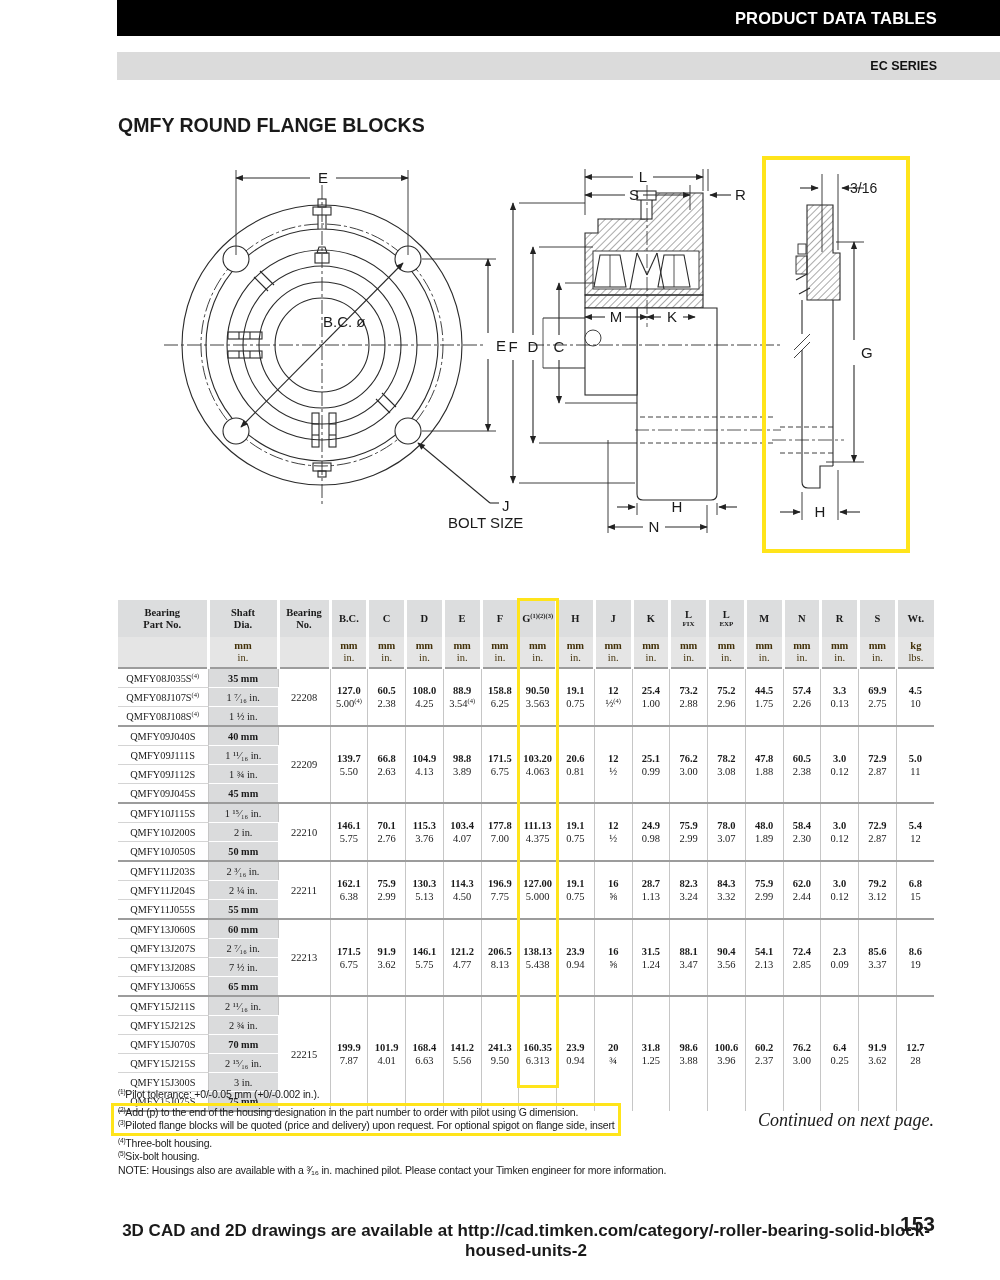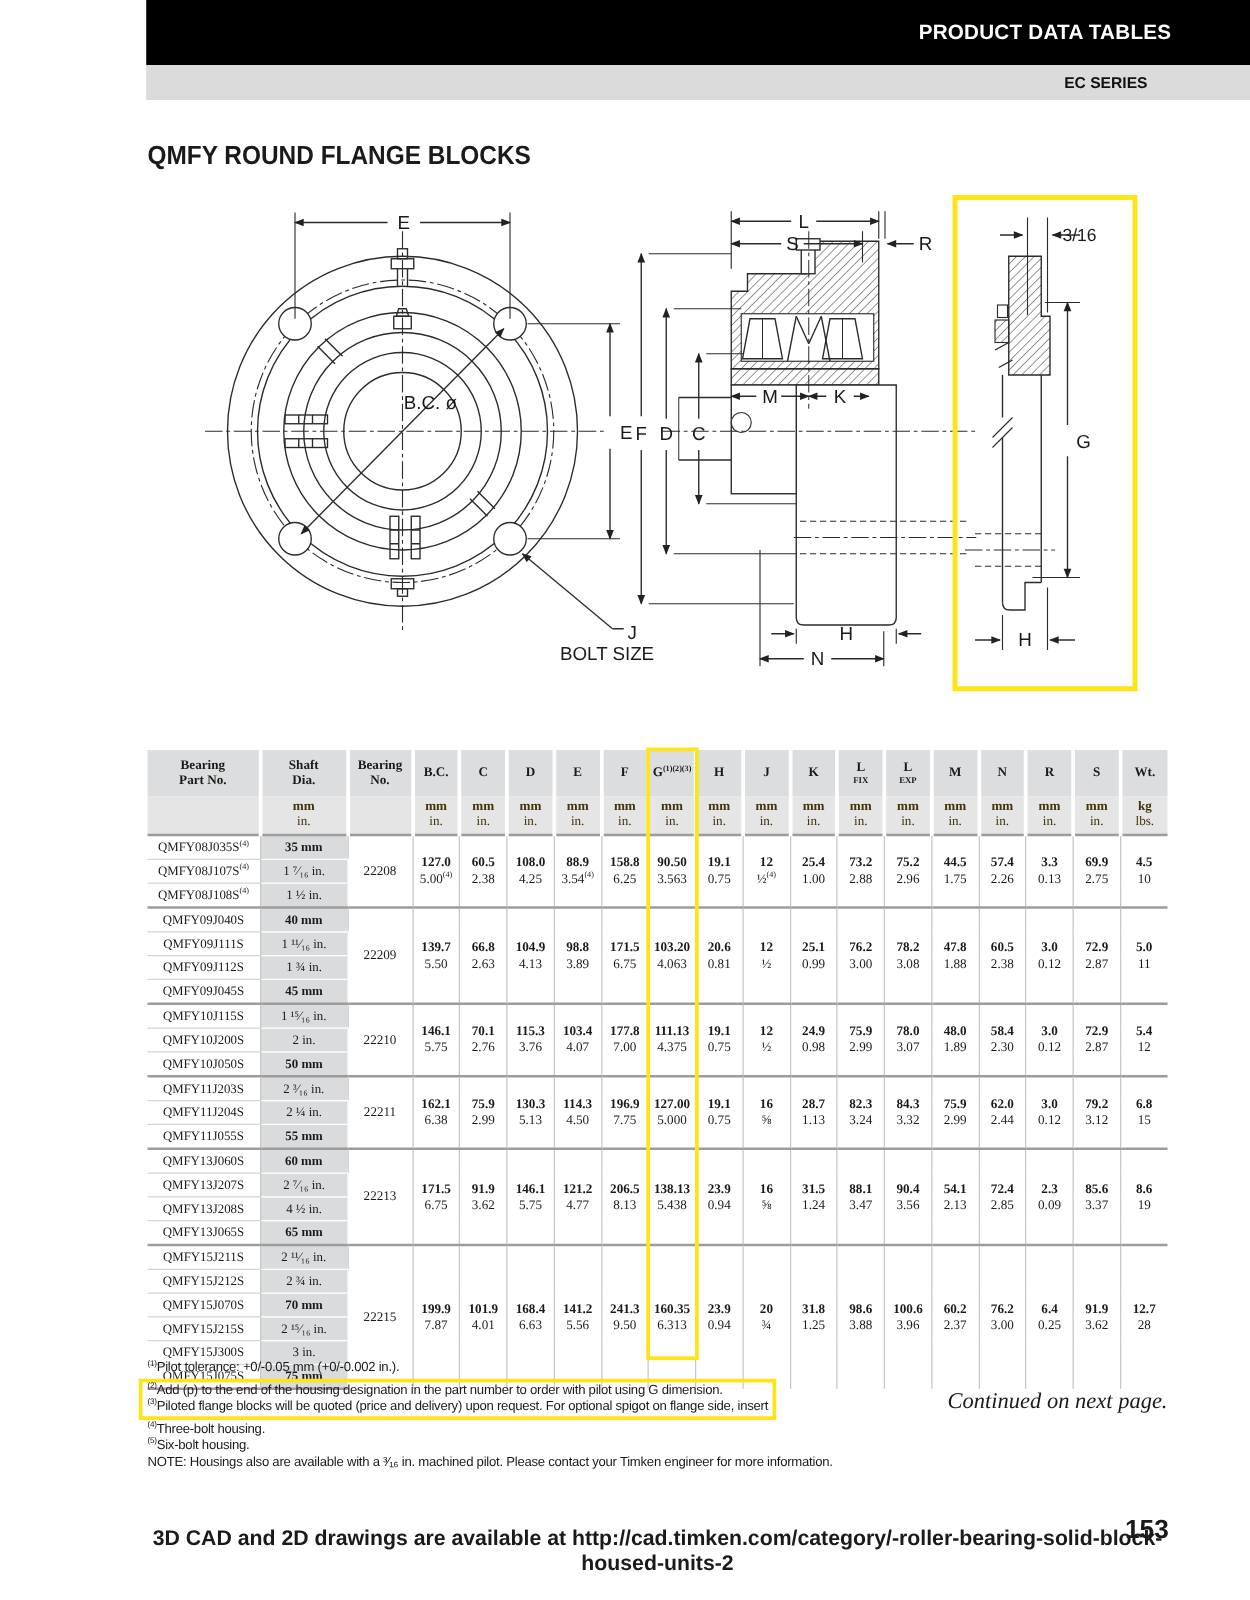--- a/index.html
+++ b/index.html
@@ -1,23 +1,23 @@
 <!DOCTYPE html>
 <html><head>
 <meta charset="utf-8">
 <style>
   html,body{margin:0;padding:0;background:#fff;}
   .page{position:relative;width:1000px;height:1280px;background:#fff;overflow:hidden;
         font-family:"Liberation Sans","DejaVu Sans",sans-serif;color:#1a1a1a;}
   
-  .band-black{position:absolute;left:117px;top:0;width:883px;height:52px;background:#000;
+  .band-black{position:absolute;left:117px;top:0;width:883px;height:36px;background:#000;
       display:flex;align-items:center;justify-content:flex-end;padding-right:63px;box-sizing:border-box;padding-left:26px;}
   .band-black span{color:#fff;font-weight:bold;font-size:16.5px;letter-spacing:.2px;}
   .band-gray{position:absolute;left:117px;top:52px;width:883px;height:28px;background:#dbdbdb;
-      display:flex;align-items:center;justify-content:flex-end;padding-right:82px;box-sizing:border-box;}
+      display:flex;align-items:center;justify-content:flex-end;padding-right:63px;box-sizing:border-box;}
   .band-gray span{color:#111;font-weight:bold;font-size:12.5px;}
   .page-title{position:absolute;left:118px;top:113px;font-size:21px;font-weight:bold;
       transform:scaleX(.93);transform-origin:left center;white-space:nowrap;}
   
   svg text{font-family:"Liberation Sans","DejaVu Sans",sans-serif;fill:#1a1a1a;}
   .yellow-box-side{position:absolute;left:762px;top:156px;width:148px;height:397px;
       border:4px solid #ffe41a;box-sizing:border-box;pointer-events:none;}
   
   .tablewrap{position:absolute;left:118px;top:600px;width:816px;font-family:Liberation Serif, serif;}
   table.spec{border-collapse:collapse;table-layout:fixed;width:816px;font-size:10.5px;}
@@ -823,21 +823,21 @@
               <div class="v-mm">8.6</div>
               <div class="v-in">19</div>
             </td>
           </tr>
           <tr>
             <td class="part">QMFY13J207S</td>
             <td class="shaft">2 ⁷⁄₁₆ in.</td>
           </tr>
           <tr>
             <td class="part">QMFY13J208S</td>
-            <td class="shaft">4 ½ in.</td>
+            <td class="shaft">7 ½ in.</td>
           </tr>
           <tr>
             <td class="part">QMFY13J065S</td>
             <td class="shaft mmrow">65 mm</td>
           </tr>
           <tr class="gfirst">
             <td class="part">QMFY15J211S</td>
             <td class="shaft">2 ¹¹⁄₁₆ in.</td>
             <td class="bno" rowspan="6">22215</td>
             <td class="val" rowspan="6">

